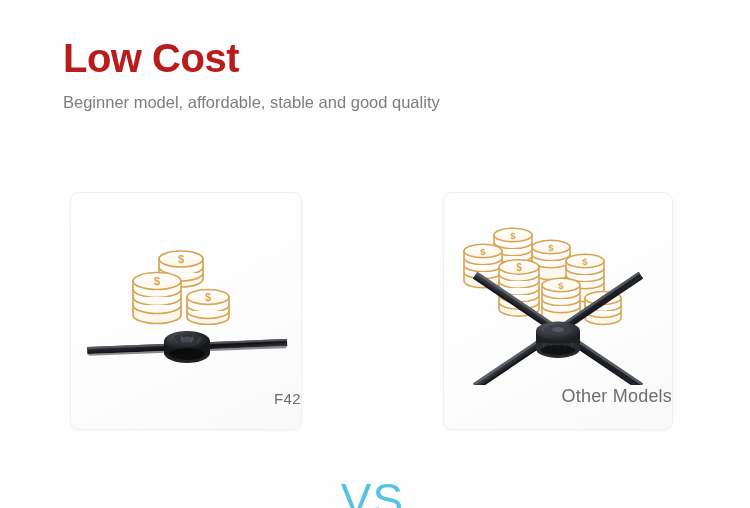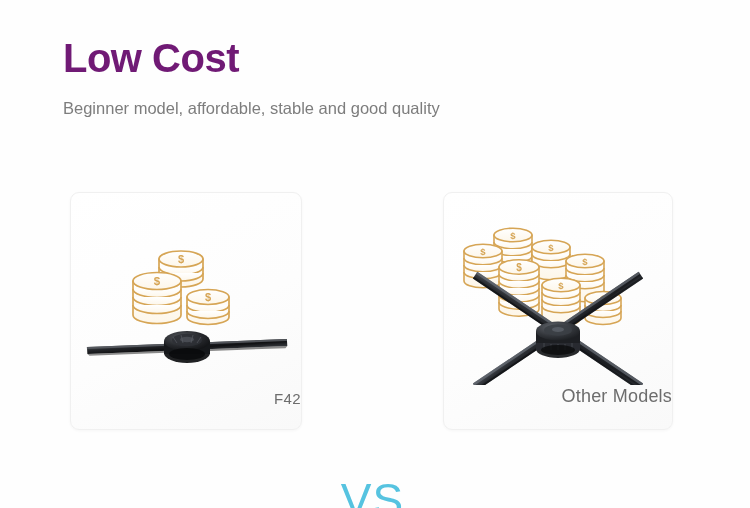--- a/index.html
+++ b/index.html
@@ -23,30 +23,30 @@
   
   .header {
     position: absolute;
     left: 63px;
     top: 34px;
     width: 640px;
   }
   .page-title {
     font-size: 40px;
     font-weight: bold;
-    color: #701a75;
+    color: #b91c1c;
     letter-spacing: -0.5px;
     line-height: 48px;
     margin: 0;
   }
   .page-subtitle {
     font-size: 16.5px;
     color: #7d7d7d;
     line-height: 24px;
-    margin: 14px 0 0 0;
+    margin: 8px 0 0 0;
     font-weight: normal;
   }
 
   
   .compare {
     position: absolute;
     left: 0;
     top: 192px;
     width: 750px;
     height: 240px;

